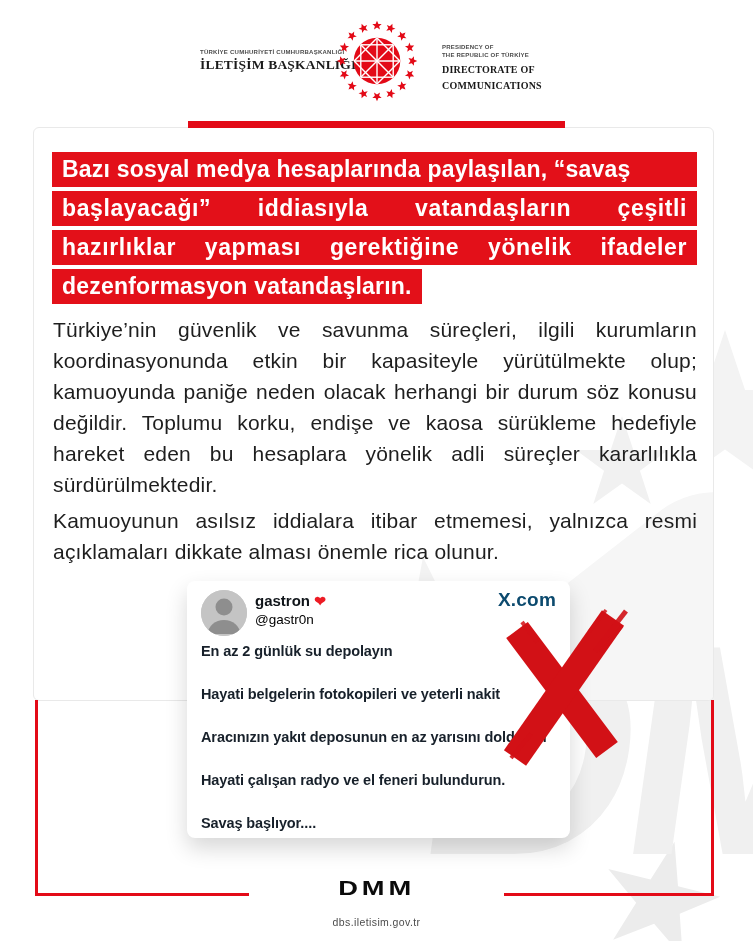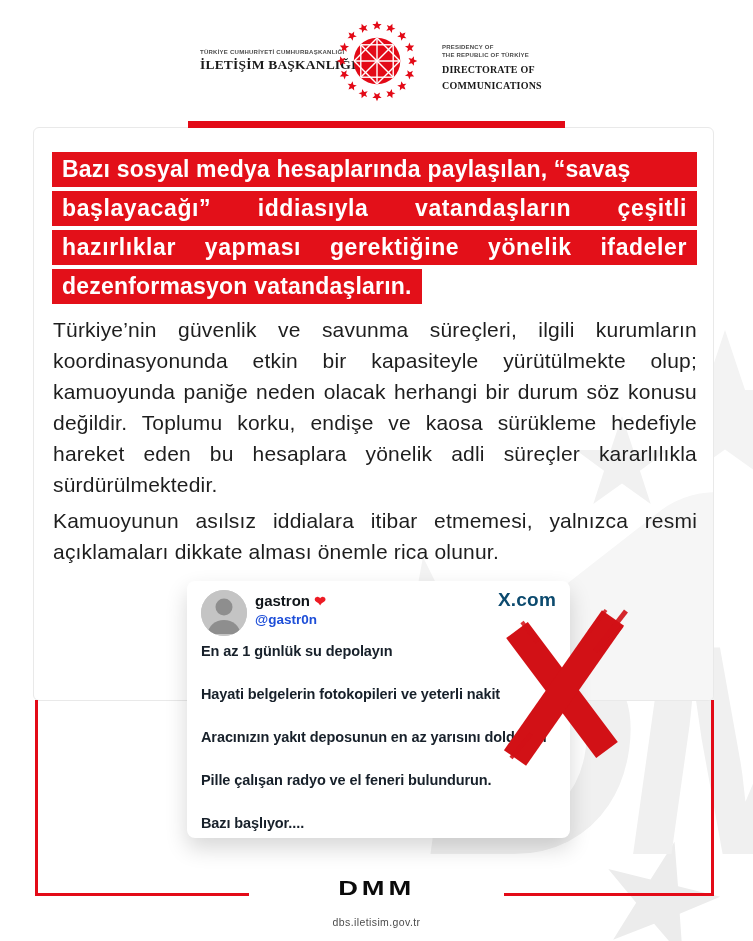--- a/index.html
+++ b/index.html
@@ -54,21 +54,21 @@
   .frame.fbl{left:35px;top:893px;width:214px;height:3px;}
   .frame.fbr{left:504px;top:893px;width:210px;height:3px;}
 
   
   .tweet{position:absolute;left:187px;top:581px;width:383px;height:257px;background:#fff;
     border-radius:8px;box-shadow:0 10px 22px rgba(0,0,0,.16);z-index:3;}
   .avatar{position:absolute;left:14px;top:9px;width:46px;height:46px;border-radius:50%;overflow:hidden;
     background:#c9c9c9;}
   .t-name{position:absolute;left:68px;top:11px;font-weight:700;font-size:15px;color:#0f1419;}
   .t-heart{color:#ed1b24;font-size:14px;}
-  .t-handle{position:absolute;left:68px;top:31px;font-size:13.5px;color:#1d4ed8;font-weight:bold;}
+  .t-handle{position:absolute;left:68px;top:31px;font-size:13.5px;color:#000000;}
   .t-source{position:absolute;right:14px;top:8px;font-weight:800;font-size:19px;color:#0c4a6e;letter-spacing:.2px;}
   .t-body{position:absolute;left:14px;top:60px;right:12px;}
   .t-body p{margin:0 0 23px;font-weight:700;font-size:14.5px;line-height:20px;color:#17202a;letter-spacing:-.1px;}
 
   .xmark{position:absolute;left:497px;top:608px;width:133px;height:158px;z-index:4;}
 
   
   .footer{position:absolute;left:0;right:0;top:876px;text-align:center;z-index:3;}
   .dmm{display:inline-block;font-size:21px;font-weight:900;letter-spacing:3px;color:#0b0b0b;
     transform:scaleX(1.3) scaleY(1.0);}
@@ -166,25 +166,25 @@
         <path d="M7,44 a16,14 0 0 1 32,0 Z" fill="#8e8e8e"></path>
       </svg>
     </div>
     <div class="t-name">
       <span>gastron</span>
       <span class="t-heart">❤</span>
     </div>
     <div class="t-handle">@gastr0n</div>
     <div class="t-source">X.com</div>
     <div class="t-body">
-      <p>En az 1 günlük su depolayın</p>
+      <p>En az 2 günlük su depolayın</p>
       <p>Hayati belgelerin fotokopileri ve yeterli nakit</p>
       <p>Aracınızın yakıt deposunun en az yarısını doldurun</p>
-      <p>Pille çalışan radyo ve el feneri bulundurun.</p>
-      <p>Bazı başlıyor....</p>
+      <p>Hayati çalışan radyo ve el feneri bulundurun.</p>
+      <p>Savaş başlıyor....</p>
     </div>
   </div>
 
   <svg class="xmark" viewBox="0 0 133 158">
     <g stroke="#d21116" fill="none" stroke-linecap="butt">
       <path d="M20 22 L110 142" stroke-width="27"></path>
       <path d="M116 10 L18 150" stroke-width="27"></path>
       <path d="M129 3 L98 43" stroke-width="5" opacity="0.9"></path>
       <path d="M125 18 L104 44" stroke-width="3.5" opacity="0.85"></path>
       <path d="M109 2 L92 24" stroke-width="3.5" opacity="0.85"></path>

